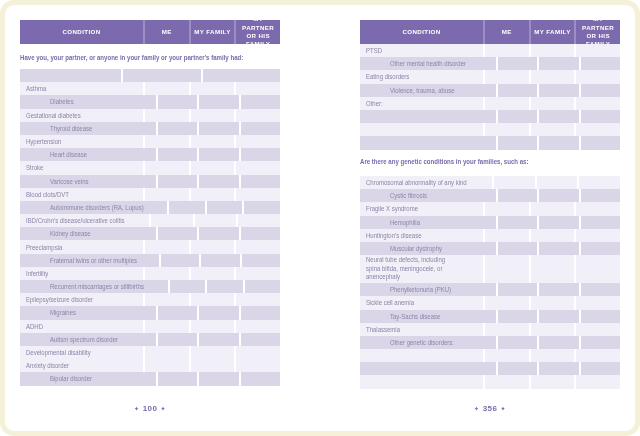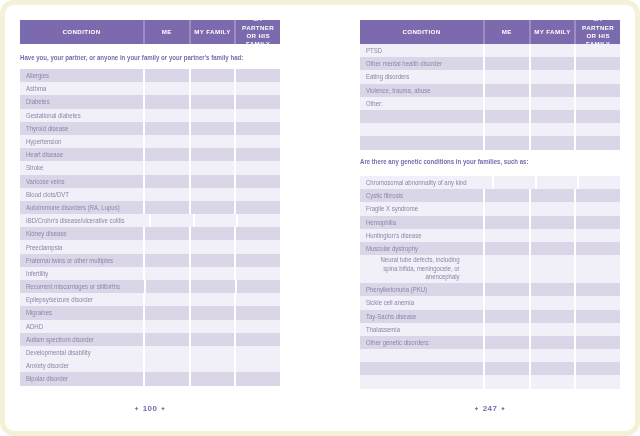--- a/index.html
+++ b/index.html
@@ -41,22 +41,22 @@
   }
   .thead .cell + .cell { border-left:2px solid var(--header-divider); }
 
   .rows { position:absolute; left:0; width:100%; }
   #left-rows         { top:69px; }
   #right-rows-top    { top:44px; }
   #right-rows-genetic{ top:176px; }
 
   .trow { display:flex; height:13.2px; }
   .trow.tall { height:28px; }
-  .trow.shaded { background:var(--row-shaded); }
-  .trow.light  { background:var(--row-light);text-align:right; }
+  .trow.shaded { background:var(--row-shaded);padding-left:24px; }
+  .trow.light  { background:var(--row-light); }
   .trow .cell + .cell { border-left:2px solid #ffffff; }
   .trow .cond { display:flex; align-items:center; padding-left:6px; overflow:visible; }
 
   .label {
     color:var(--label-text); font-size:7.5px; white-space:nowrap;
     transform:scaleX(0.8); transform-origin:left center;
   }
   .tall .label { white-space:normal; width:127%; line-height:8.5px; }
 
   .prompt {
@@ -82,23 +82,20 @@
 <div class="page" id="left-page">
   <div class="thead">
     <div class="cell cond">CONDITION</div>
     <div class="cell val">ME</div>
     <div class="cell val">MY FAMILY</div>
     <div class="cell val">MY PARTNER OR HIS FAMILY</div>
   </div>
   <div class="prompt" id="left-prompt">Have you, your partner, or anyone in your family or your partner's family had:</div>
   <div class="rows" id="left-rows">
       <div class="trow shaded">
-        <div class="cell cond">
-          <span class="label">Allergies</span>
-        </div>
         <div class="cell val"></div>
         <div class="cell val"></div>
         <div class="cell val"></div>
       </div>
       <div class="trow light">
         <div class="cell cond">
           <span class="label">Asthma</span>
         </div>
         <div class="cell val"></div>
         <div class="cell val"></div>
@@ -476,15 +473,15 @@
       <div class="trow light">
         <div class="cell cond">
           <span class="label"></span>
         </div>
         <div class="cell val"></div>
         <div class="cell val"></div>
         <div class="cell val"></div>
       </div>
     </div>
   <div class="pagenum">
-    <span class="orn">✦</span><span>247</span><span class="orn">✦</span>
+    <span class="orn">✦</span><span>356</span><span class="orn">✦</span>
   </div>
 </div>
 
 </body></html>

